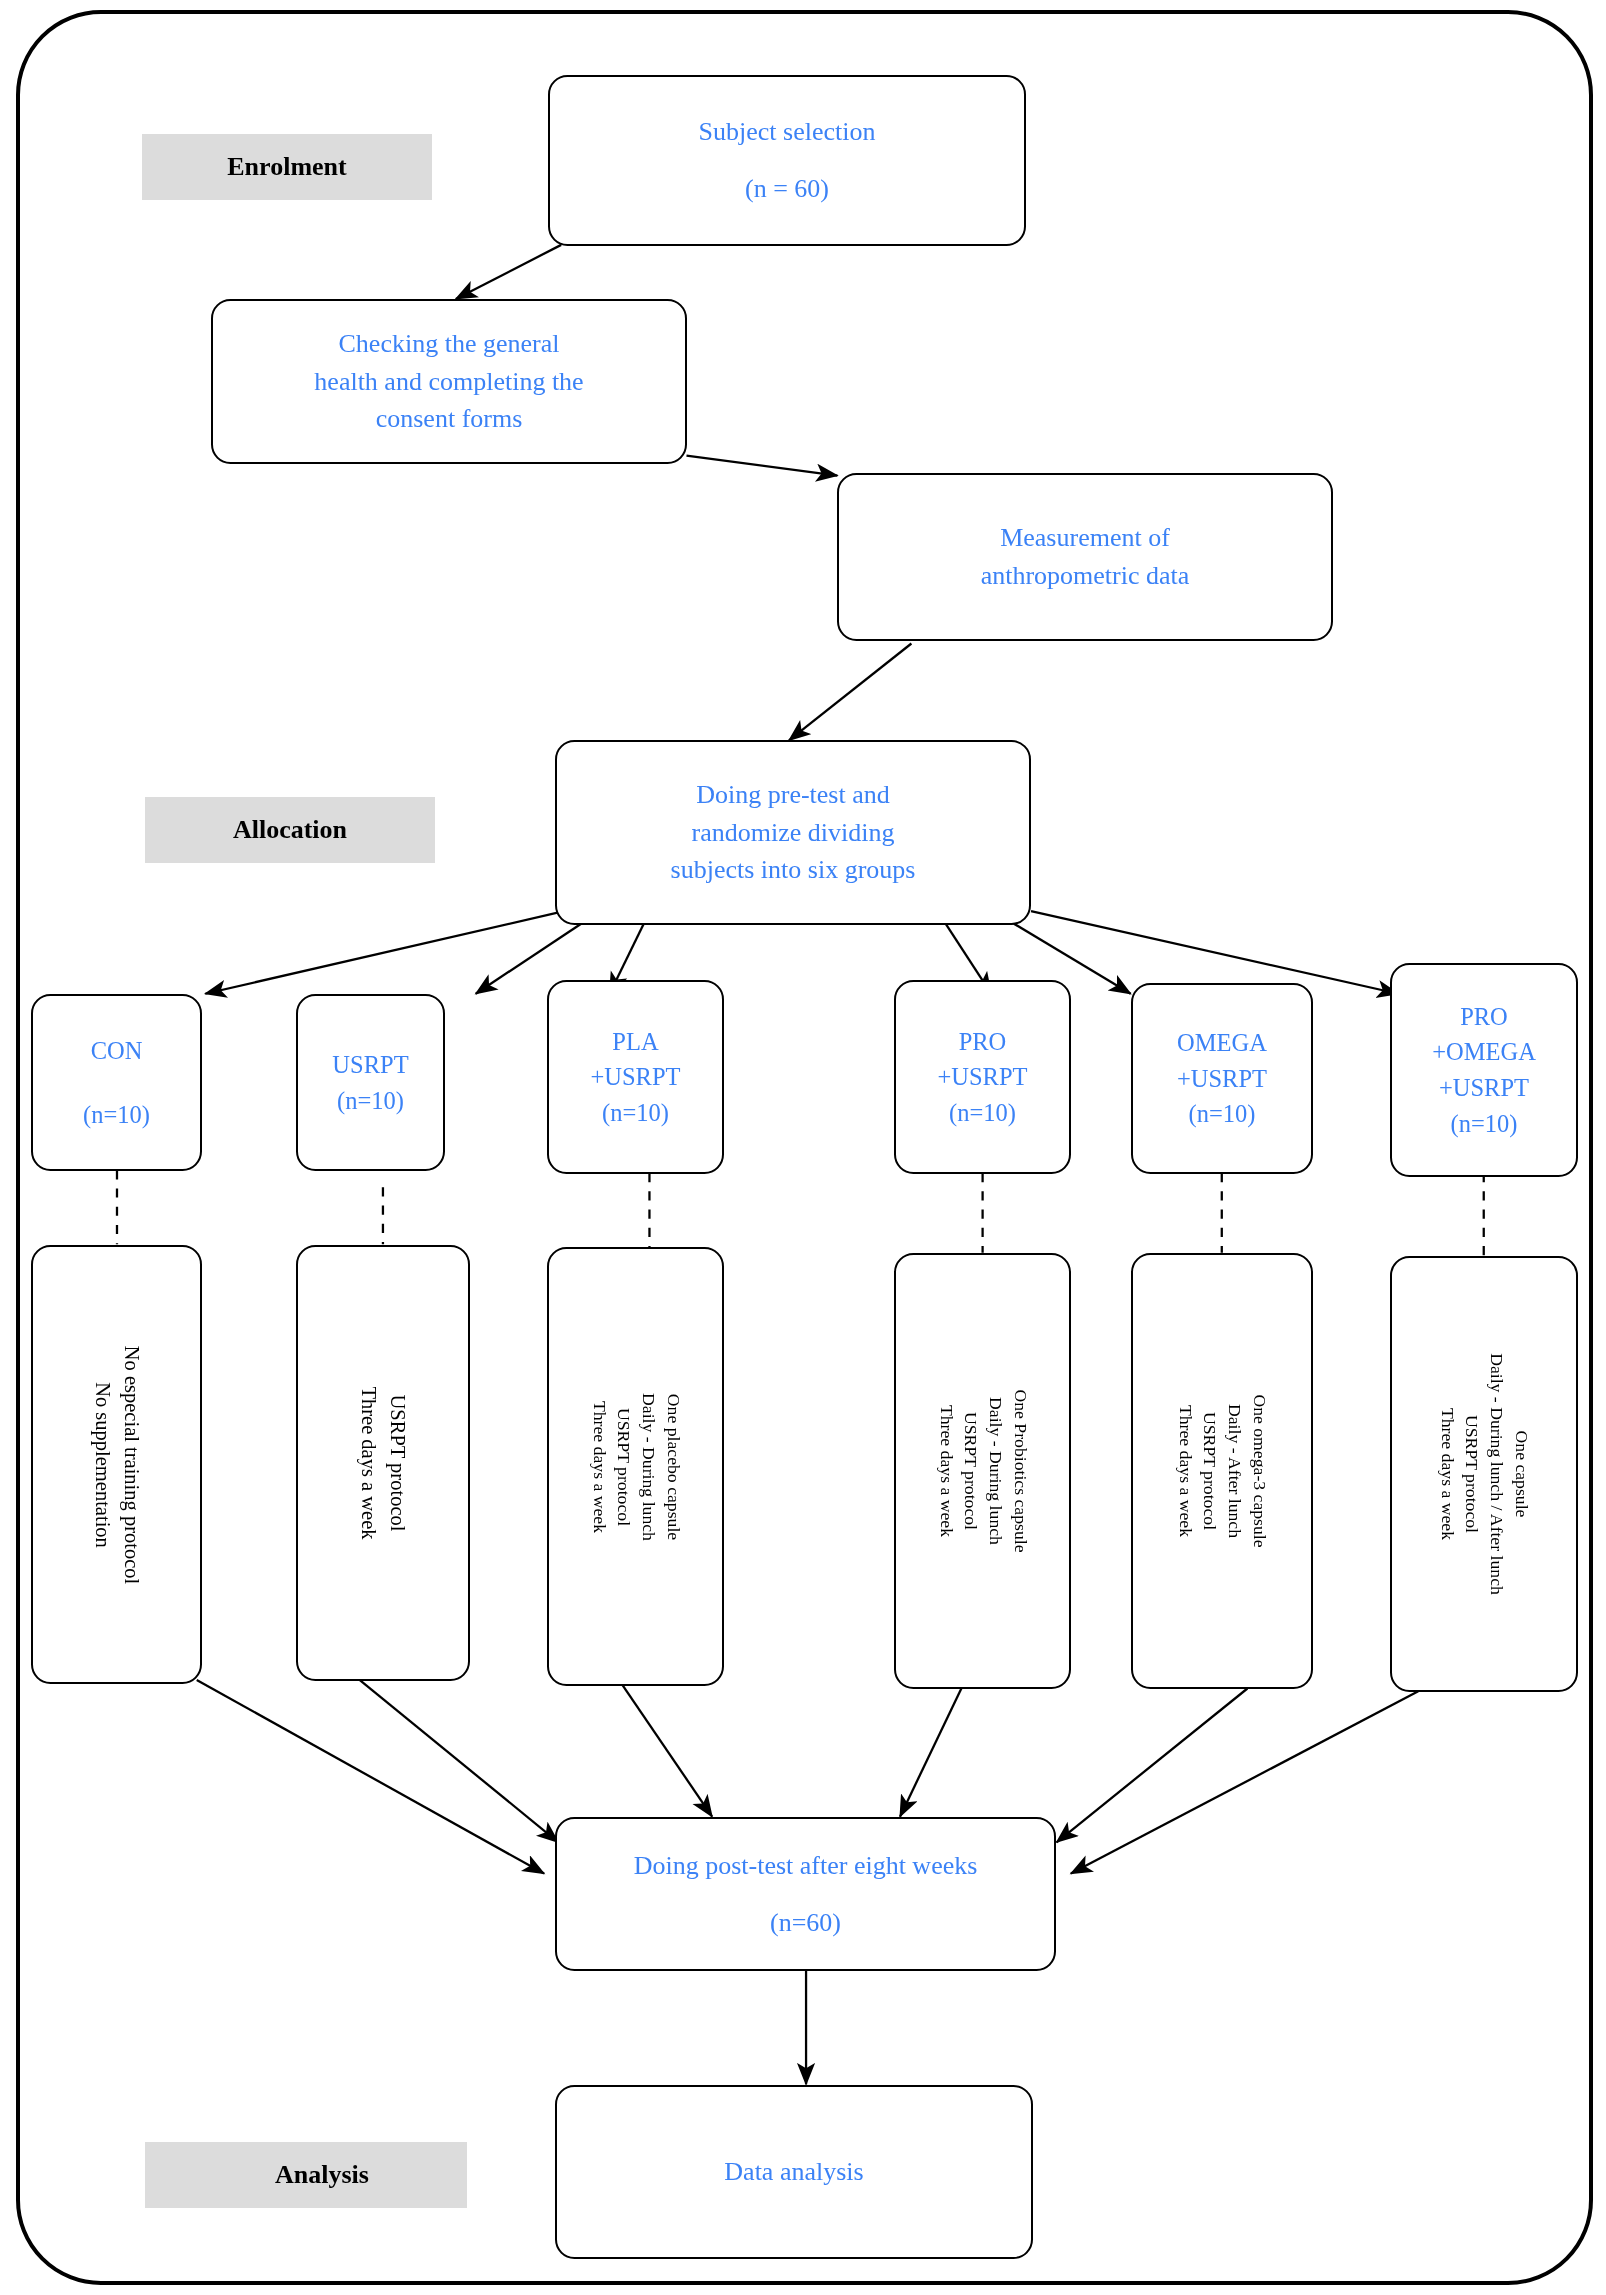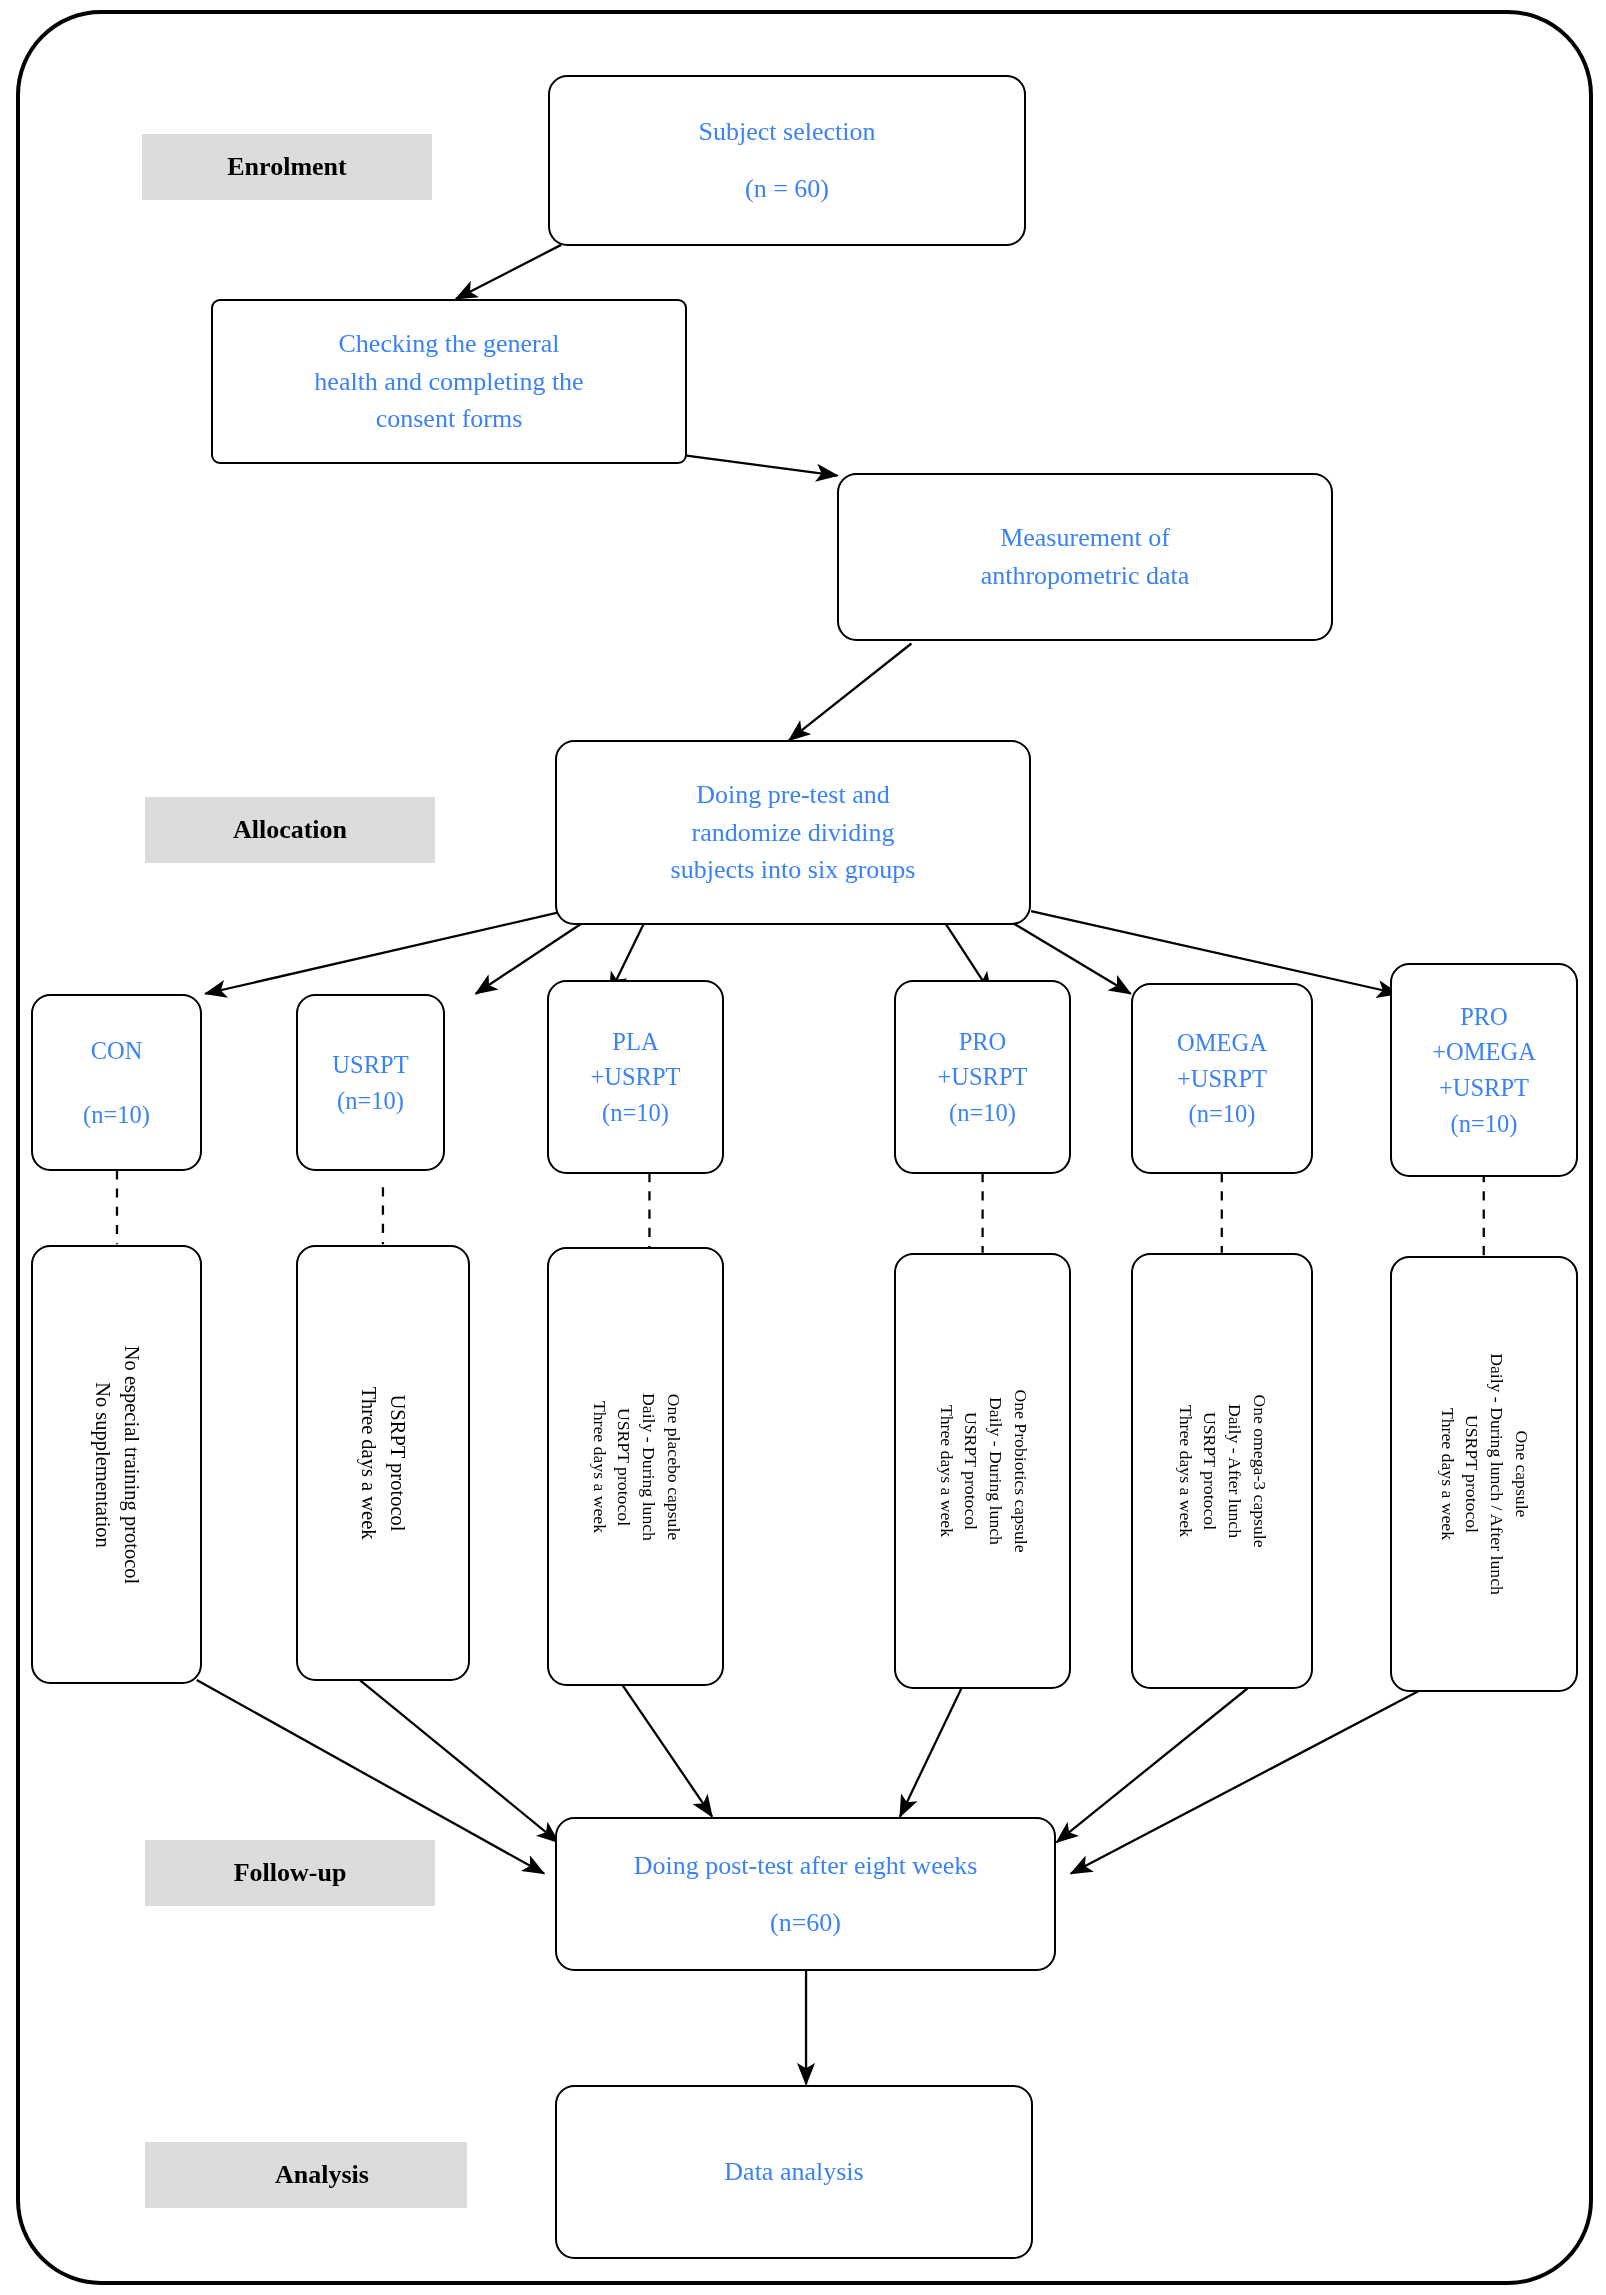--- a/index.html
+++ b/index.html
@@ -137,35 +137,32 @@
   </svg>
 
   <div class="stage-label t-lg" style="left:142px; top:134px; width:290px; height:66px;">
     <span>Enrolment</span>
   </div>
 
   <div class="stage-label t-lg" style="left:145px; top:797px; width:290px; height:66px;">
     <span>Allocation</span>
   </div>
 
-  <div class="stage-label t-lg" style="left:145px; top:1840px; width:290px; height:66px;">
-    <span>Follow-up</span>
-  </div>
 
   <div class="stage-label t-lg" style="left:145px; top:2142px; width:290px; height:66px;padding-left:32px;">
     <span>Analysis</span>
   </div>
 
   <div class="node t-lg" style="left:548px; top:75px; width:478px; height:171px;">
     <span class="line">Subject selection</span>
     <span class="spacer"></span>
     <span class="line">(n = 60)</span>
   </div>
 
-  <div class="node t-lg" style="left:211px; top:299px; width:476px; height:165px;border-radius:9px;">
+  <div class="node t-lg" style="left:211px; top:299px; width:476px; height:165px;">
     <span class="line">Checking the general</span>
     <span class="line">health and completing the</span>
     <span class="line">consent forms</span>
   </div>
 
   <div class="node t-lg" style="left:837px; top:473px; width:496px; height:168px;">
     <span class="line">Measurement of</span>
     <span class="line">anthropometric data</span>
   </div>
 

